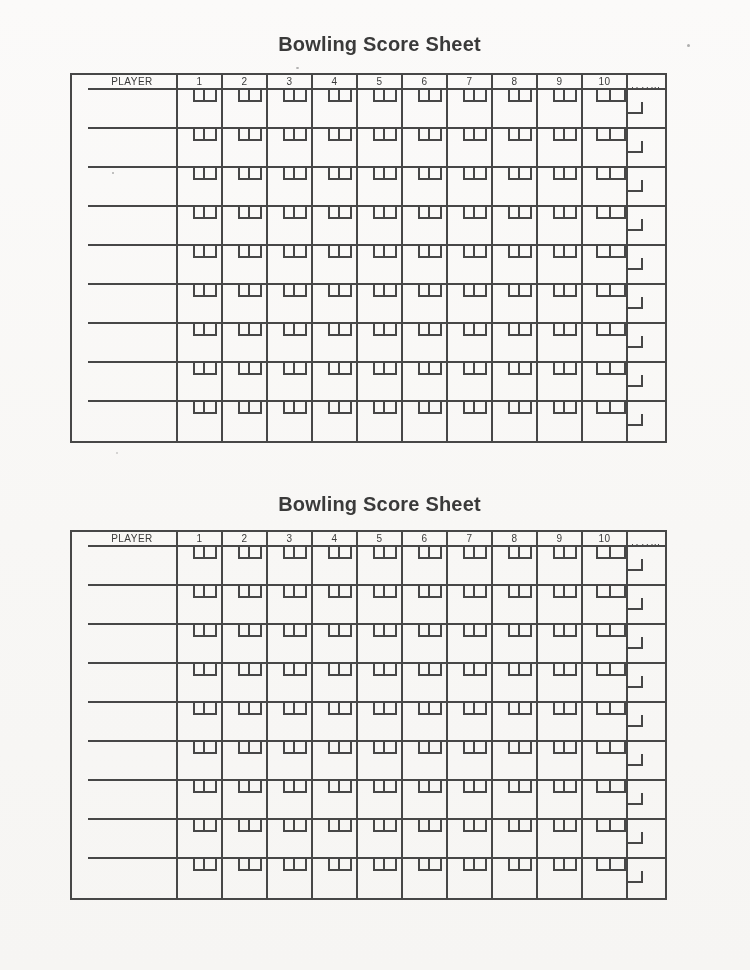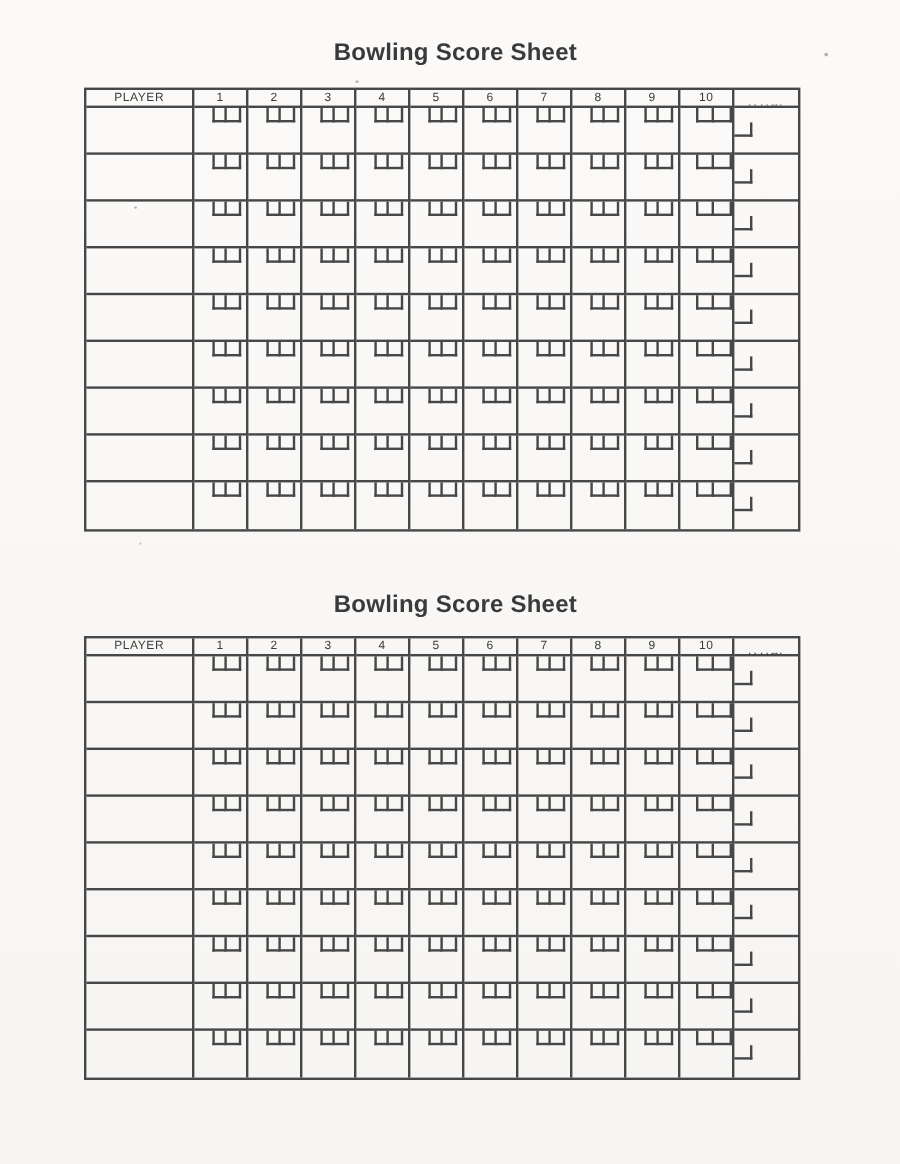--- a/index.html
+++ b/index.html
@@ -29,20 +29,21 @@
   .score-table{
     position:absolute;left:70px;width:597px;
     border:2px solid var(--line);
     background:transparent;
   }
   #table-1{top:73px;}
   #table-2{top:530px;}
   .row{
     display:grid;
     grid-template-columns:90px repeat(10,45px) minmax(0,1fr);
+    padding-left:16px;
   }
   .header-row{height:15px;}
   .data-row{height:39px;}
   .hcell,.cell{
     position:relative;
     border-right:2px solid var(--line);
     border-bottom:2px solid var(--line);
   }
   .hcell:last-child,.cell:last-child{border-right:none;margin-top:12px;}
   .row.last .cell{border-bottom:none;}

